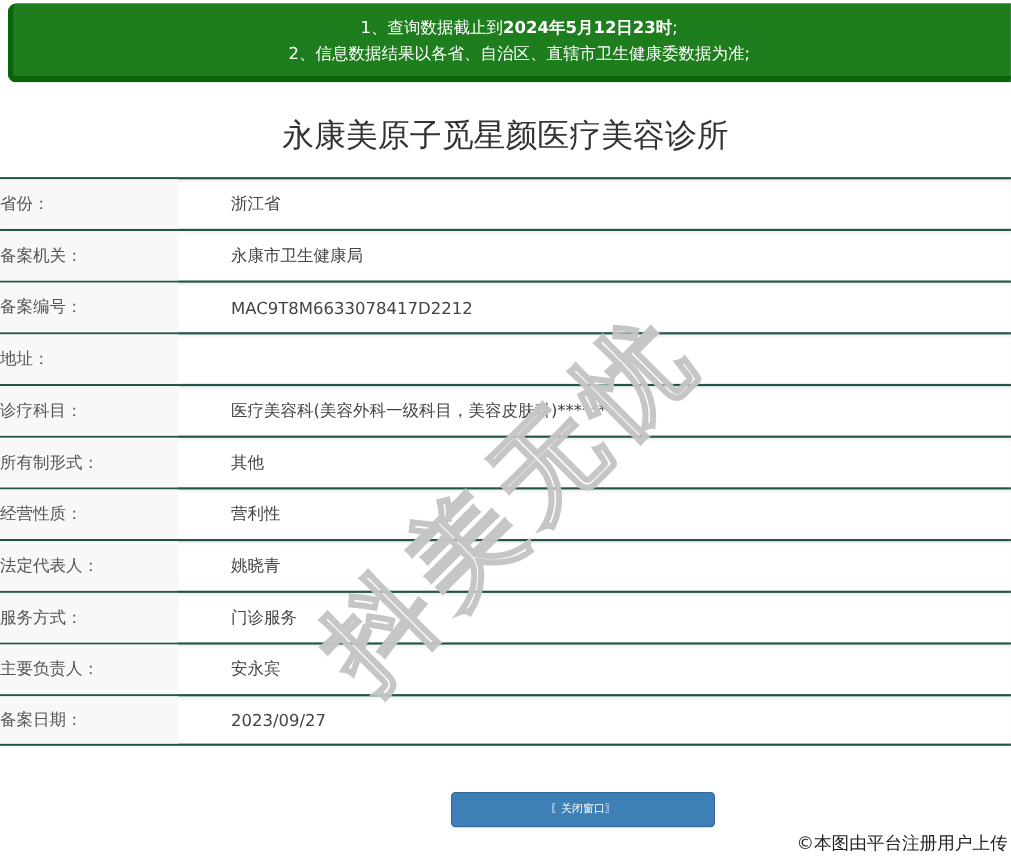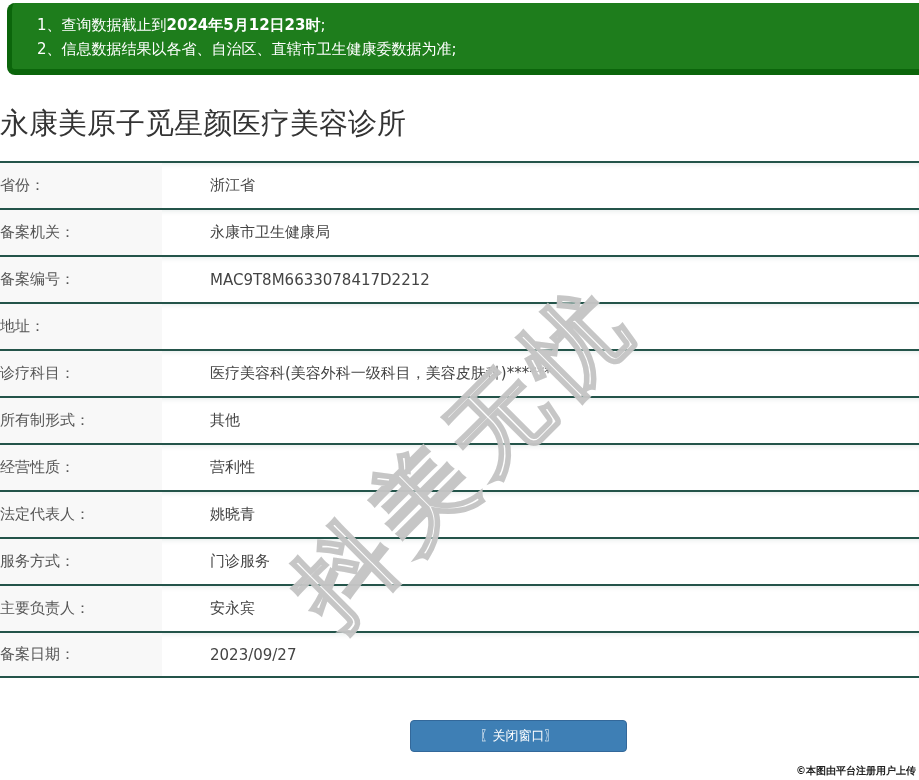--- a/index.html
+++ b/index.html
@@ -1,15 +1,15 @@
 <!DOCTYPE html>
 <html><head>
 <meta charset="utf-8">
 <style>
-  * { margin:0; padding:0; box-sizing:border-box; }
+  * { margin:0; padding:0; box-sizing:border-box;text-align:center; }
   html,body { width:919px; height:780px; background:#fff; overflow:hidden; }
   body {
     position:relative;
     font-family:"DejaVu Sans","Liberation Sans",sans-serif;
   }
 
   
   .notice {
     margin:3px 0 0 7px;
     background:#1e7d1c;
@@ -73,40 +73,40 @@
     color:rgba(255,255,255,0.45);
     -webkit-text-stroke:2.5px rgba(195,195,195,0.95);
     pointer-events:none;
     z-index:5;
   }
 
   
   .close-button {
     display:block;
     margin:42px 0 0 410px;
-    width:217px;
+    width:240px;
     height:32px;
     background:#3e7fb5;
     border:1px solid #33689a;
     border-radius:4px;
     color:#fff;
-    font-size:13px;
+    font-size:10px;
     line-height:30px;
     text-align:center;
     font-family:inherit;
     cursor:pointer;
   }
 
   
   .attribution {
     position:absolute;
     right:3px;
     bottom:2px;
-    font-size:10px;
-    font-weight:700;
+    font-size:16px;
+    font-weight:400;
     color:#222;
     text-shadow:-1px -1px 0 #fff, 1px -1px 0 #fff, -1px 1px 0 #fff, 1px 1px 0 #fff;
     z-index:6;
   }
 </style>
 </head>
 <body>
 
 <div class="notice" id="notice-banner">
     <div class="notice-line"><span>1、查询数据截止到</span><b>2024年5月12日23时</b><span>;</span></div>

